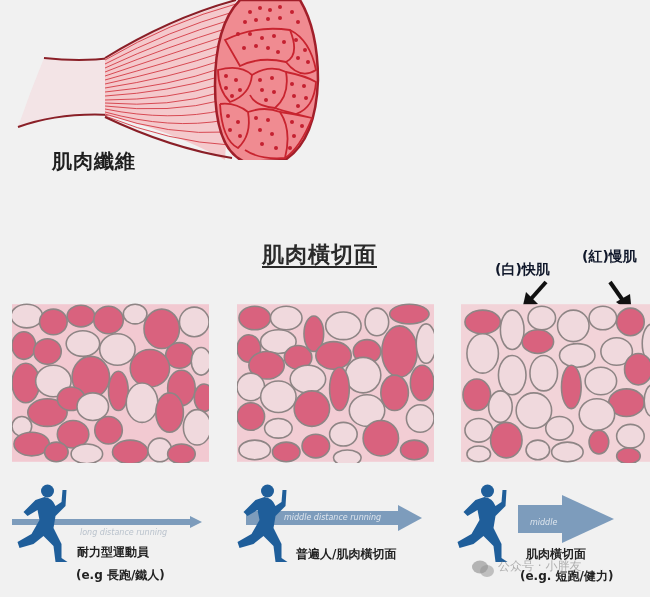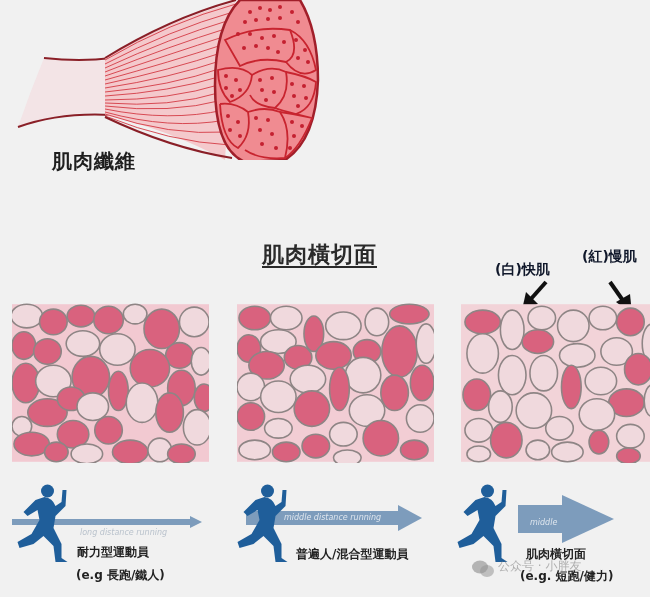--- a/index.html
+++ b/index.html
@@ -286,21 +286,21 @@
 <div class="abs" style="left:246px;top:505px;width:176px;height:26px;">
   <svg width="176" height="26" viewBox="0 0 176 26">
       <rect x="0" y="6" width="156" height="14" fill="#7d9cbc"></rect>
       <path d="M152,0 L176,13 L152,26 Z" fill="#7d9cbc"></path>
     </svg>
 </div>
 <div class="abs arrow-label" style="left:284px;top:513px">middle distance running</div>
 <svg class="abs" style="left:236px;top:484px;width:55px;height:80px" viewBox="0 0 52 80">
     <use href="#runner"></use>
   </svg>
-<div class="abs cap1" style="left:296px;top:546px">普遍人/混合型運動員</div>
+<div class="abs cap1" style="left:296px;top:546px">普遍人/肌肉橫切面</div>
 
 <div class="abs" style="left:518px;top:495px;width:96px;height:48px;">
   <svg width="96" height="48" viewBox="0 0 96 48">
       <rect x="0" y="10" width="50" height="28" fill="#7d9cbc"></rect>
       <path d="M44,0 L96,24 L44,48 Z" fill="#7d9cbc"></path>
     </svg>
 </div>
 <div class="abs arrow-label" style="left:530px;top:518px">middle</div>
 <svg class="abs" style="left:456px;top:484px;width:55px;height:80px" viewBox="0 0 52 80">
     <use href="#runner"></use>

